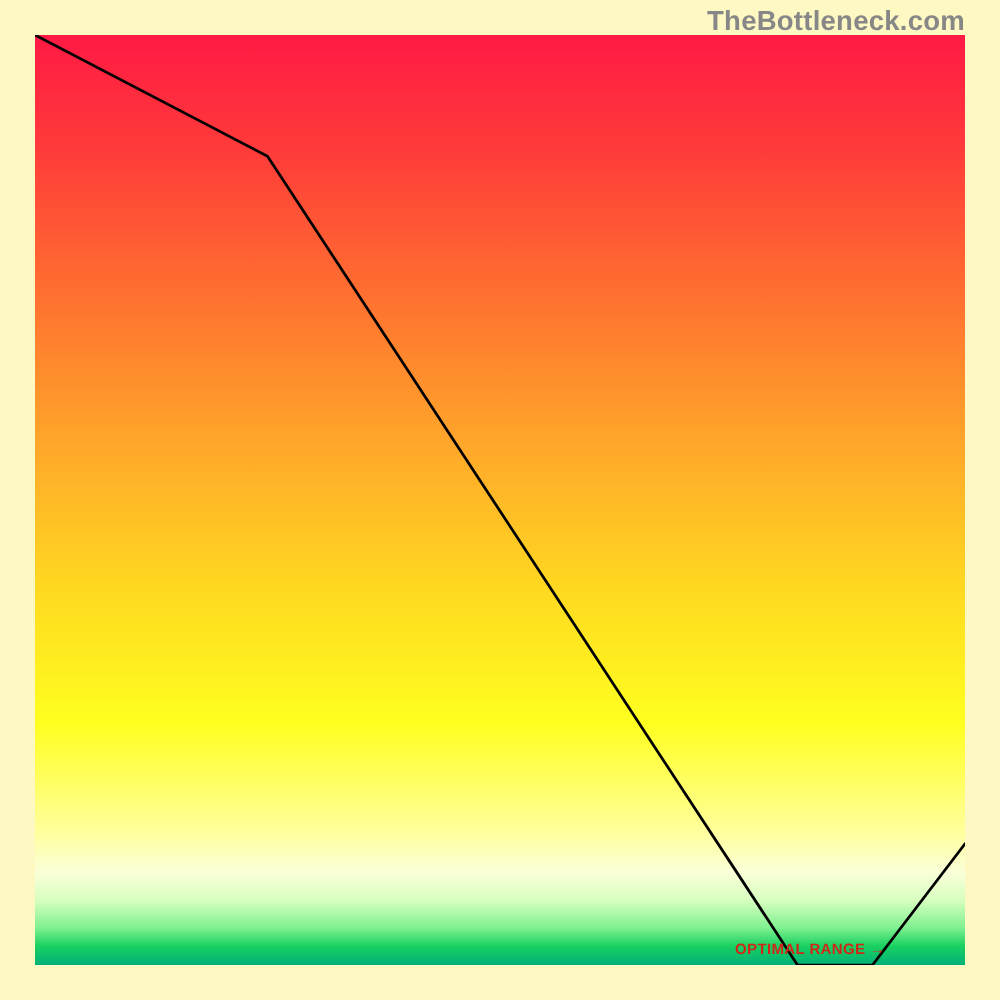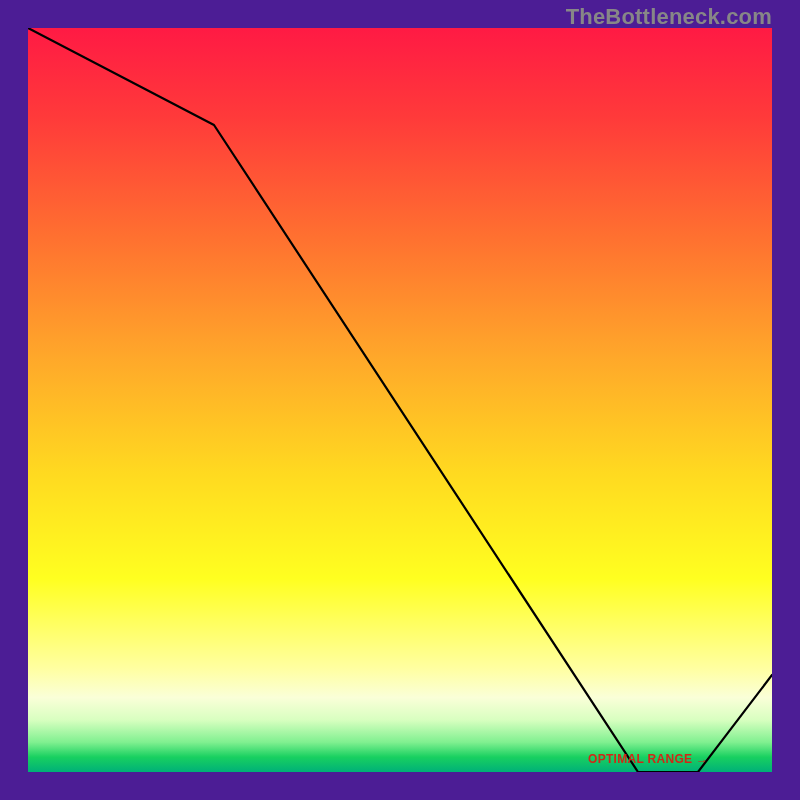--- a/index.html
+++ b/index.html
@@ -1,21 +1,21 @@
 <!DOCTYPE html>
 <html><head>
 <meta charset="utf-8">
 <style>
   * { margin: 0; padding: 0; box-sizing: border-box; }
   html, body { width: 800px; height: 800px; background: #000; overflow: hidden; }
   .frame {
     position: relative;
     width: 800px;
     height: 800px;
-    background: #4c1d95;
+    background: #fef9c3;
   }
   .watermark {
     position: absolute;
     top: 4px;
     right: 28px;
     font-family: Arial, Helvetica, sans-serif;
     font-size: 22px;
     font-weight: 600;
     color: #878787;
     letter-spacing: 0.2px;

